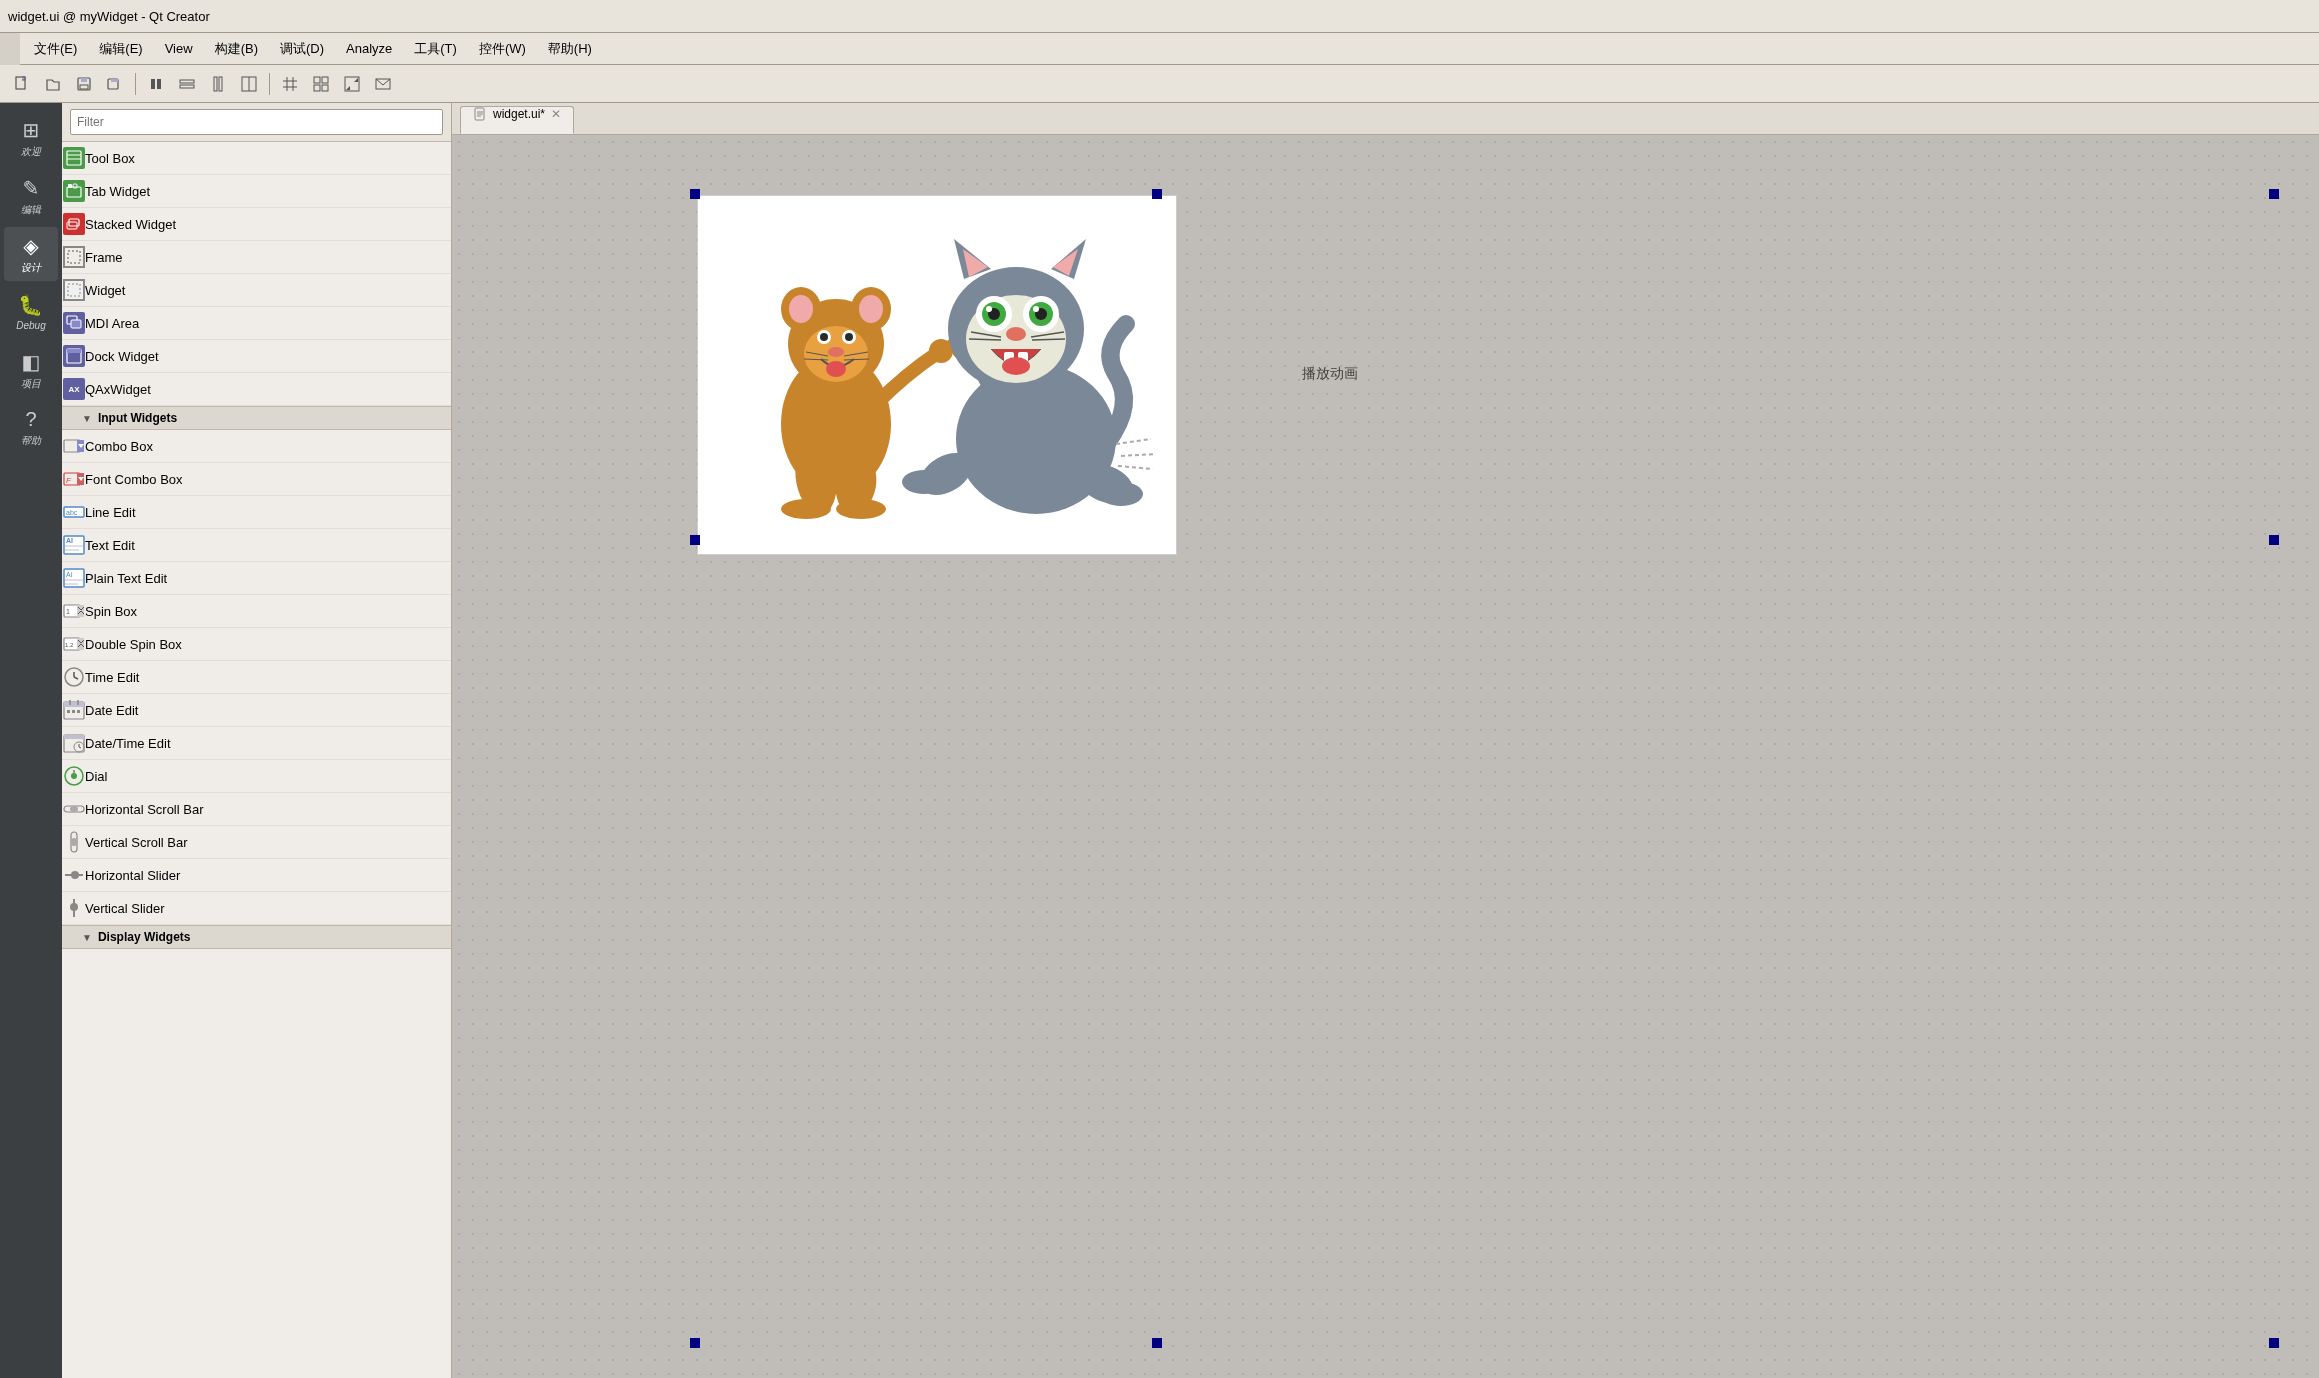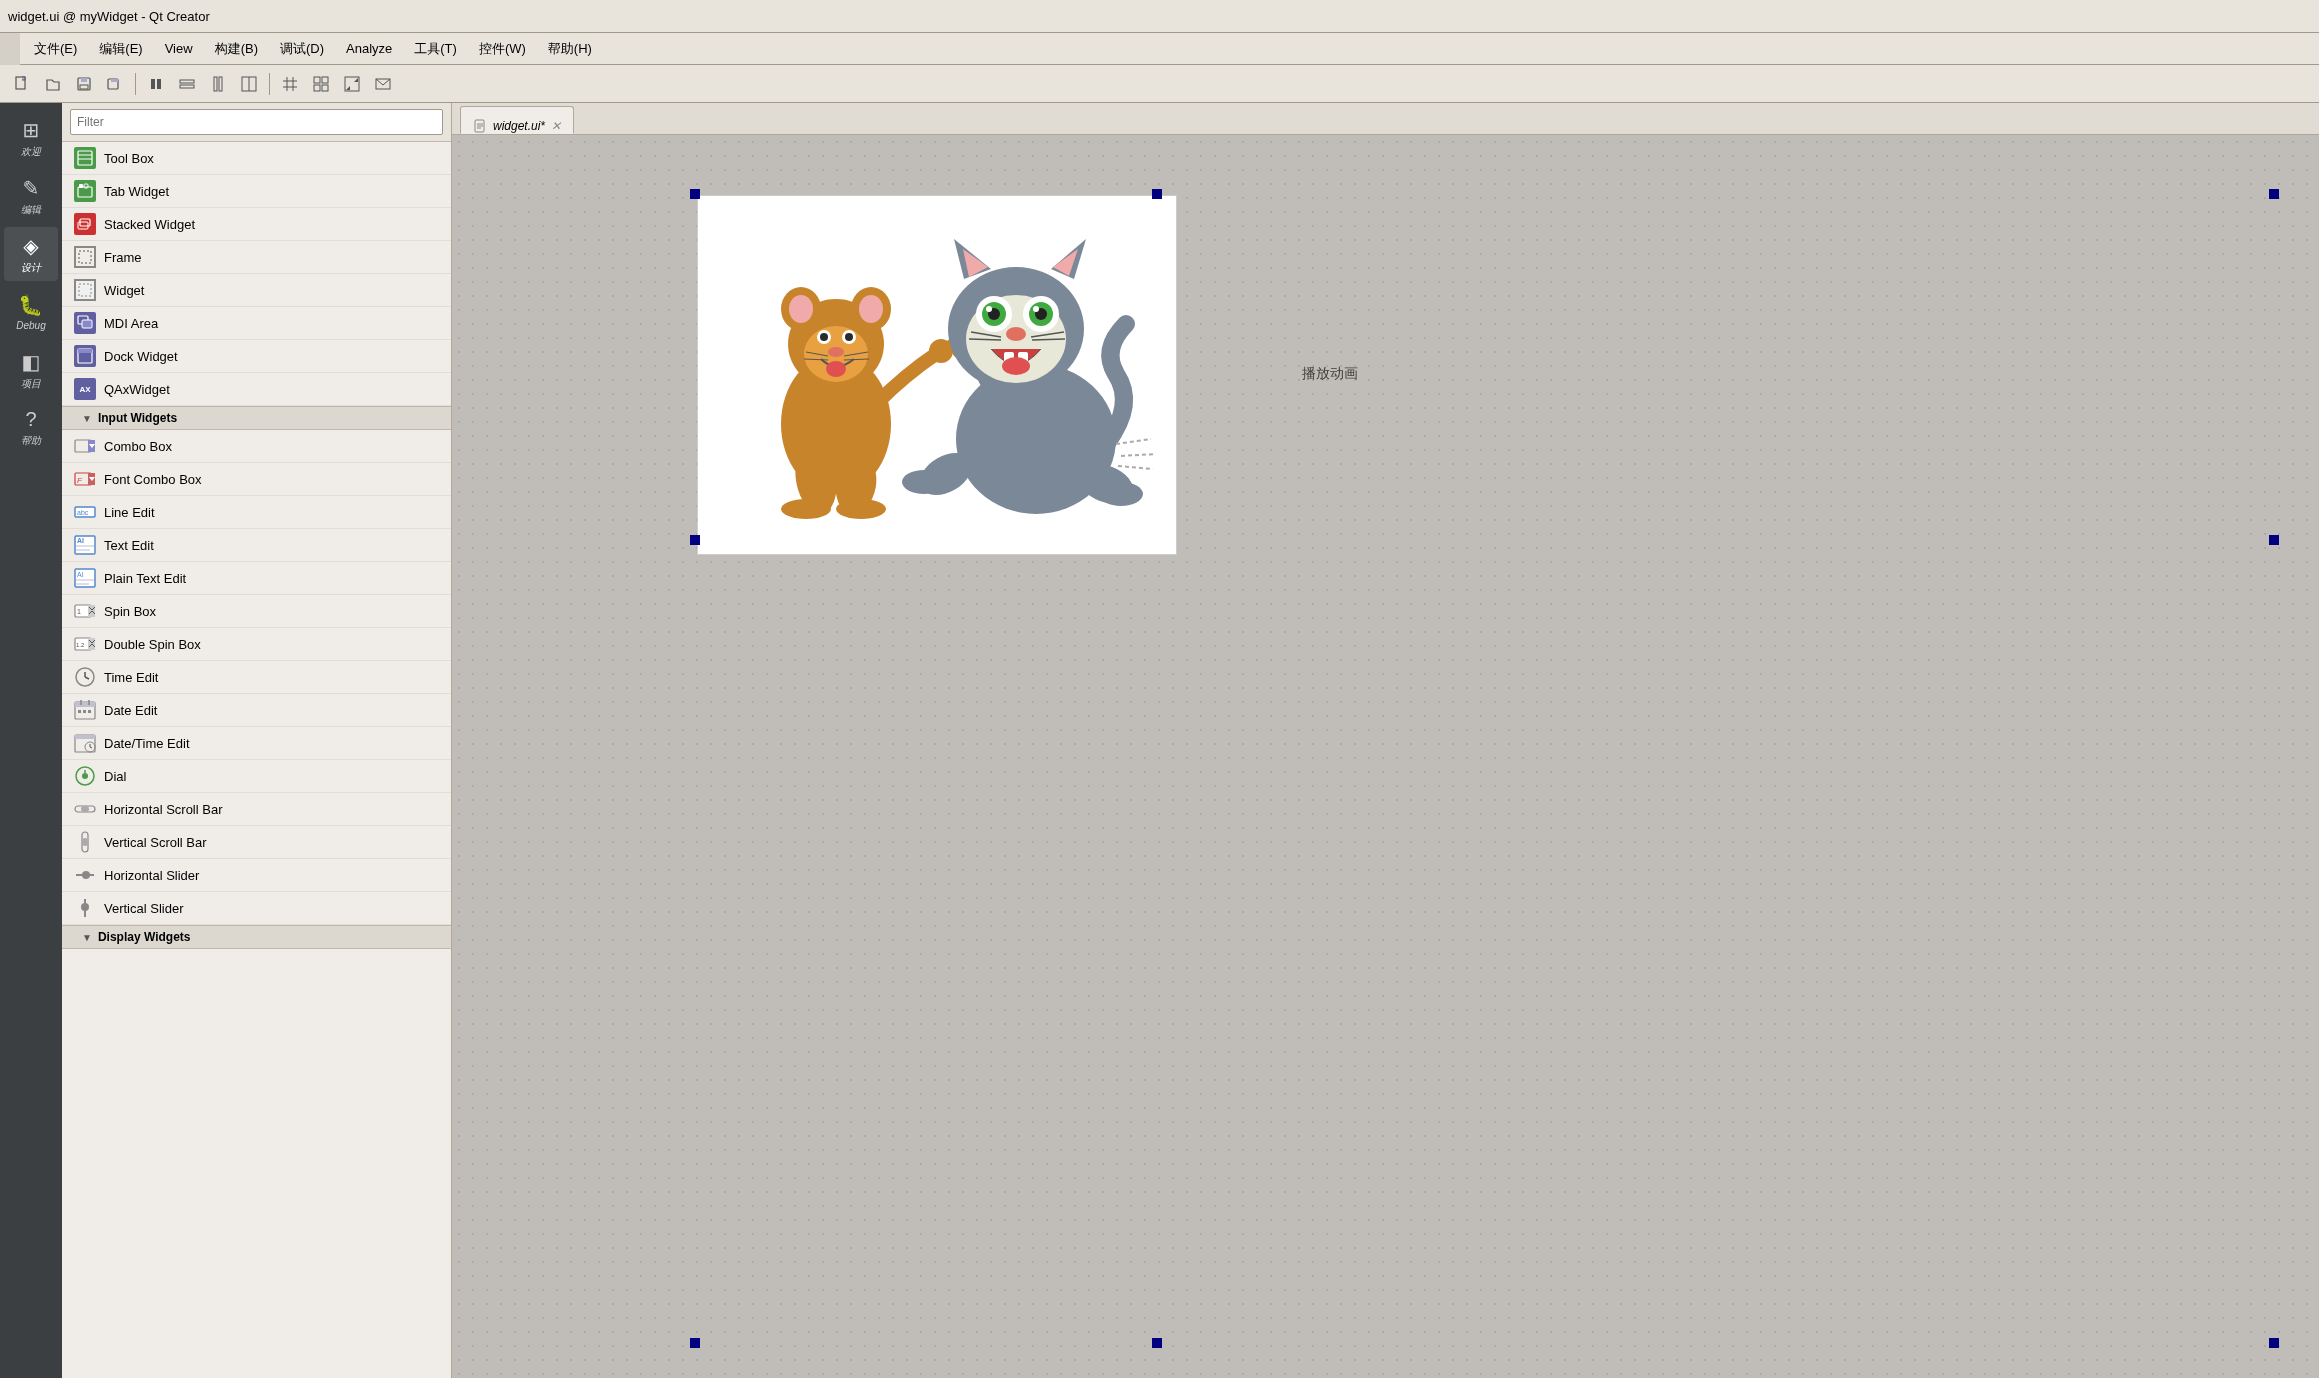--- a/index.html
+++ b/index.html
@@ -148,23 +148,22 @@
       border-top: 1px solid #c0b8b0;
       border-bottom: 1px solid #c0b8b0;
       display: flex;
       align-items: center;
       gap: 6px;
     }
 
     .widget-item {
       display: flex;
       align-items: center;
-      padding: 5px 8px 5px 12px;
+      padding: 5px 8px 5px 1px;
       cursor: pointer;
-      gap: 8px;
       border-bottom: 1px solid #e0dcd8;
     }
     .widget-item-icon {
       width: 22px;
       height: 22px;
       display: flex;
       align-items: center;
       justify-content: center;
       font-size: 14px;
       flex-shrink: 0;
@@ -176,32 +175,31 @@
     
     #tab-bar {
       height: 32px;
       background: #e0dcd4;
       border-bottom: 1px solid #b0a898;
       display: flex;
       align-items: flex-end;
     }
     .tab {
       display: flex;
-      align-items: flex-end;
+      align-items: flex-start;
       padding: 0 12px;
       height: 28px;
       border: 1px solid #b0a898;
       border-bottom: none;
       background: #d0ccc4;
       cursor: pointer;
       font-size: 12px;
       gap: 6px;
       margin-right: 2px;
       border-radius: 3px 3px 0 0;
-      font-style: italic;
     }
     .tab.active {
       background: #f0ede8;
       border-bottom: 1px solid #f0ede8;
       z-index: 1;
     }
     .tab-close {
       cursor: pointer;
       font-size: 12px;
       color: #888;

